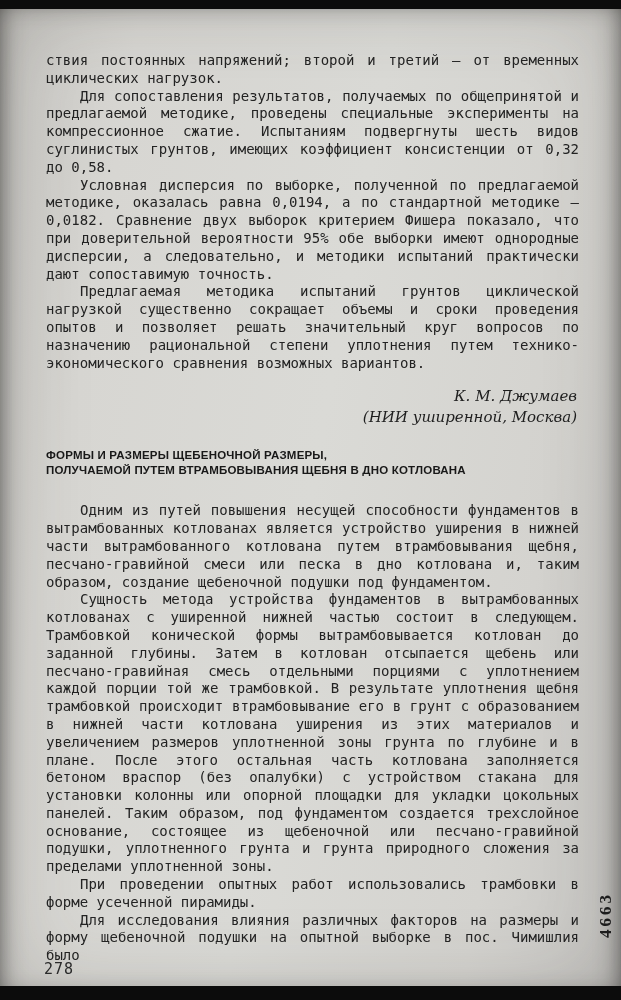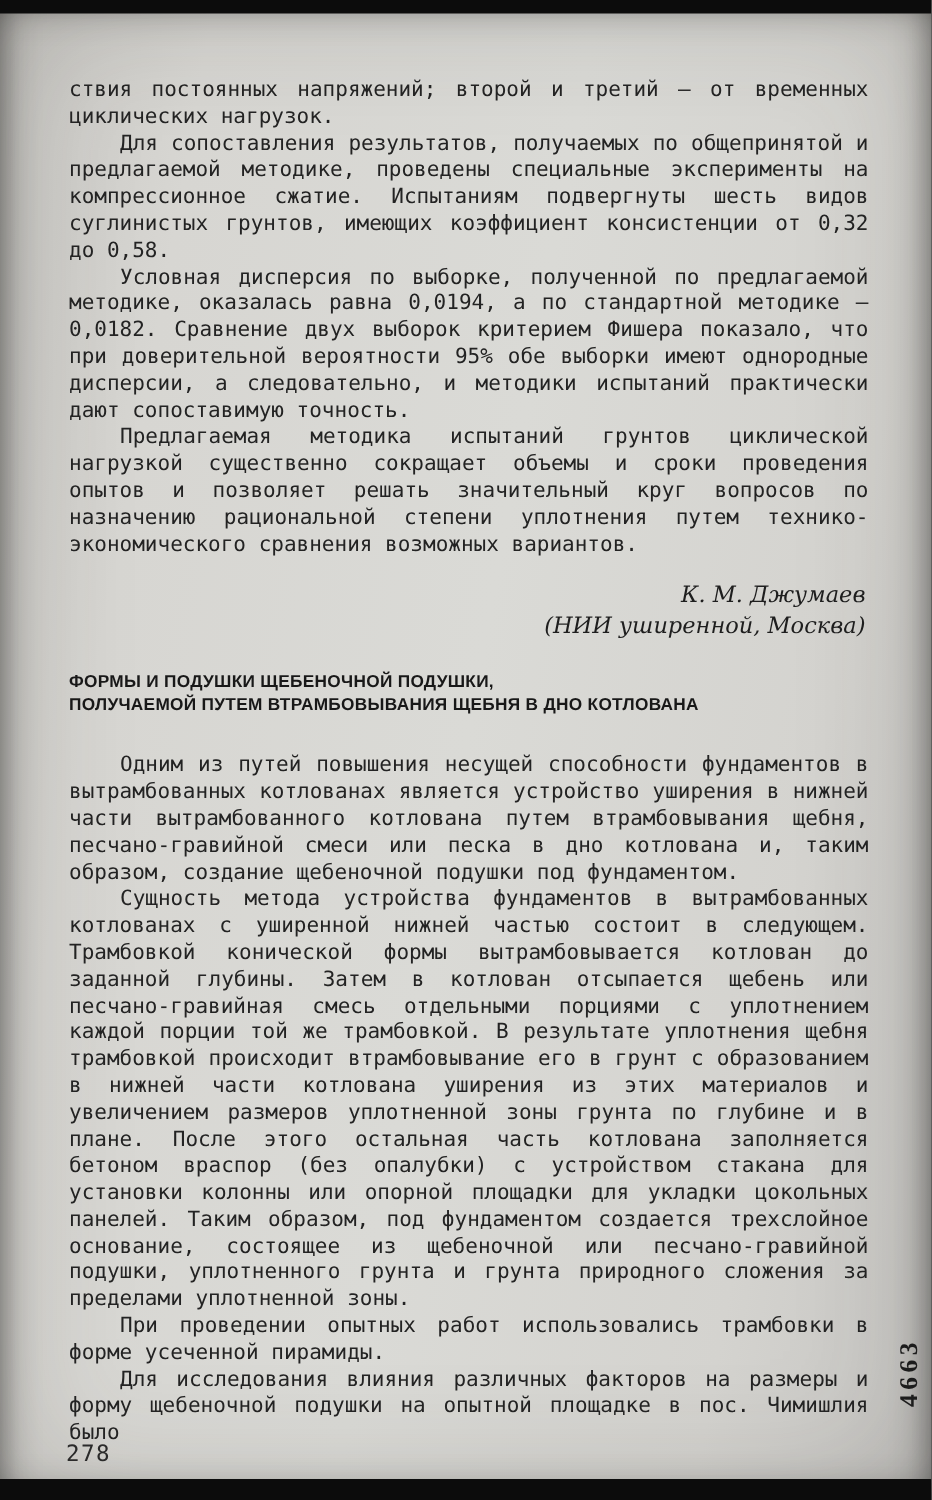--- a/index.html
+++ b/index.html
@@ -78,29 +78,29 @@
     <p>Для сопоставления результатов, получаемых по общепринятой и предлагаемой методике, проведены специальные эксперименты на компрессионное сжатие. Испытаниям подвергнуты шесть видов суглинистых грунтов, имеющих коэффициент консистенции от 0,32 до 0,58.</p>
     <p>Условная дисперсия по выборке, полученной по предлагаемой методике, оказалась равна 0,0194, а по стандартной методике – 0,0182. Сравнение двух выборок критерием Фишера показало, что при доверительной вероятности 95% обе выборки имеют однородные дисперсии, а следовательно, и методики испытаний практически дают сопоставимую точность.</p>
     <p>Предлагаемая методика испытаний грунтов циклической нагрузкой существенно сокращает объемы и сроки проведения опытов и позволяет решать значительный круг вопросов по назначению рациональной степени уплотнения путем технико-экономического сравнения возможных вариантов.</p>
 
     <div class="author-block">
       <div>К. М. Джумаев</div>
       <div>(НИИ уширенной, Москва)</div>
     </div>
 
     <h2 class="article-title">
-      <span>ФОРМЫ И ПОДУШКИ ЩЕБЕНОЧНОЙ ПОДУШКИ,</span><br>
+      <span>ФОРМЫ И РАЗМЕРЫ ЩЕБЕНОЧНОЙ РАЗМЕРЫ,</span><br>
       <span>ПОЛУЧАЕМОЙ ПУТЕМ ВТРАМБОВЫВАНИЯ ЩЕБНЯ В ДНО КОТЛОВАНА</span>
     </h2>
 
     <div class="article-body">
       <p>Одним из путей повышения несущей способности фундаментов в вытрамбованных котлованах является устройство уширения в нижней части вытрамбованного котлована путем втрамбовывания щебня, песчано-гравийной смеси или песка в дно котлована и, таким образом, создание щебеночной подушки под фундаментом.</p>
       <p>Сущность метода устройства фундаментов в вытрамбованных котлованах с уширенной нижней частью состоит в следующем. Трамбовкой конической формы вытрамбовывается котлован до заданной глубины. Затем в котлован отсыпается щебень или песчано-гравийная смесь отдельными порциями с уплотнением каждой порции той же трамбовкой. В результате уплотнения щебня трамбовкой происходит втрамбовывание его в грунт с образованием в нижней части котлована уширения из этих материалов и увеличением размеров уплотненной зоны грунта по глубине и в плане. После этого остальная часть котлована заполняется бетоном враспор (без опалубки) с устройством стакана для установки колонны или опорной площадки для укладки цокольных панелей. Таким образом, под фундаментом создается трехслойное основание, состоящее из щебеночной или песчано-гравийной подушки, уплотненного грунта и грунта природного сложения за пределами уплотненной зоны.</p>
       <p>При проведении опытных работ использовались трамбовки в форме усеченной пирамиды.</p>
-      <p>Для исследования влияния различных факторов на размеры и форму щебеночной подушки на опытной площадке в пос. Чимишлия было</p>
+      <p>Для исследования влияния различных факторов на размеры и форму щебеночной подушки на опытной выборке в пос. Чимишлия было</p>
     </div>
   </div>
 
   <div class="page-number">278</div>
   <div class="stamp">4663</div>
 
   <div class="scan-bar bottom"></div>
 </div>
 
 </body></html>

